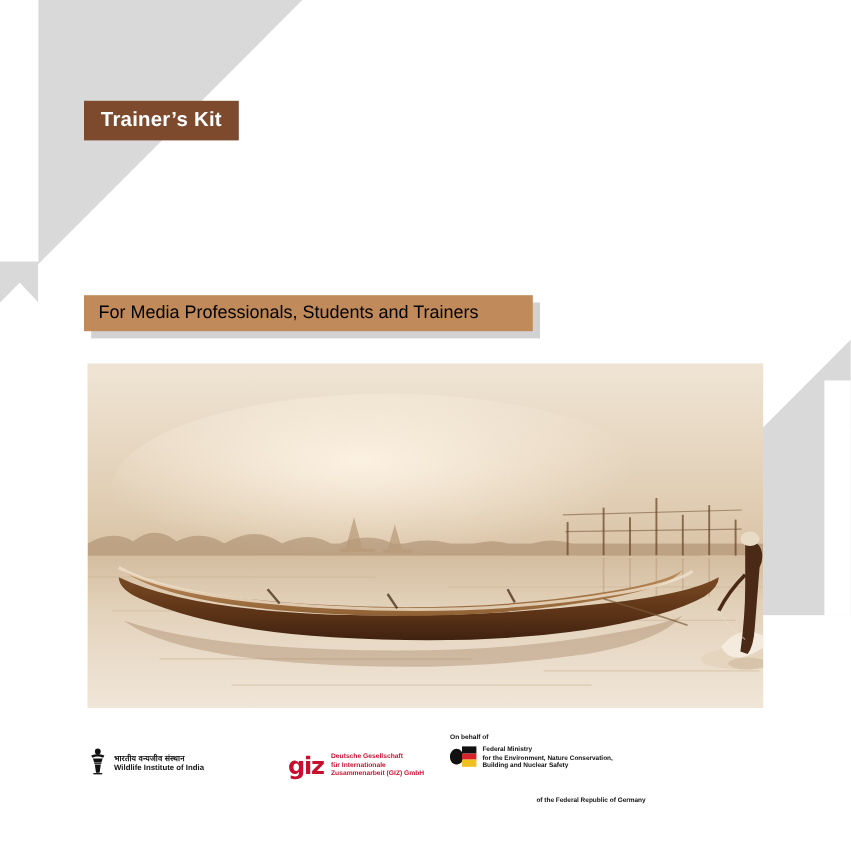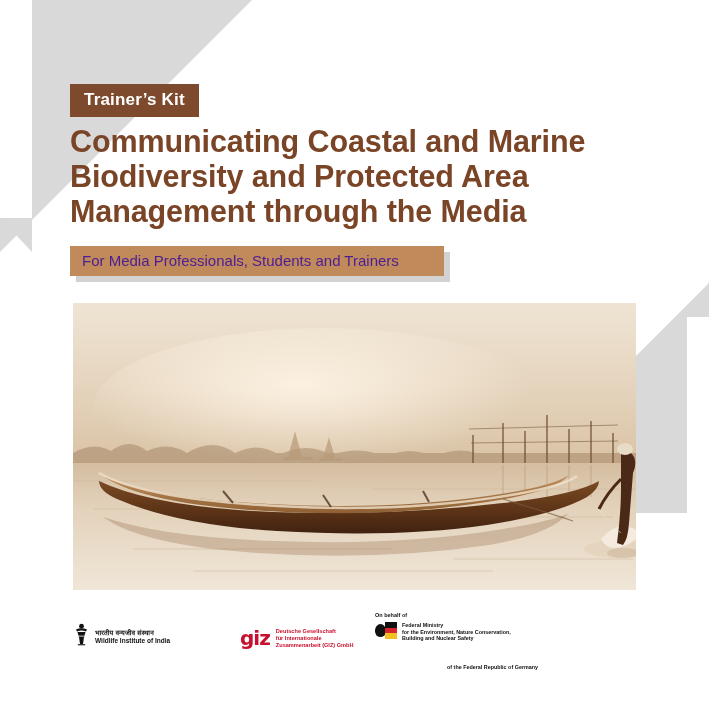--- a/index.html
+++ b/index.html
@@ -130,21 +130,21 @@
     height: 30px;
     background: #d2d2d2;
   }
   .subtitle {
     position: absolute;
     left: 0;
     top: 0;
     width: 374px;
     height: 30px;
     background: #c08a5a;
-    color: #4c1d95;
+    color: #000000;
     font-size: 15px;
     font-weight: normal;
     line-height: 30px;
     padding-left: 12px;
     box-sizing: border-box;
     white-space: nowrap;
   }
 
   
   .photo {
@@ -279,25 +279,20 @@
   <div class="corner-tl-notch"></div>
 
   <div class="corner-br"></div>
   <div class="corner-br-inner"></div>
   <div class="corner-br-notch"></div>
 
   <div class="content">
 
     <div class="kit-badge">Trainer’s Kit</div>
 
-    <div class="main-title">
-      <span class="line">Communicating Coastal and Marine</span>
-      <span class="line">Biodiversity and Protected Area</span>
-      <span class="line">Management through the Media</span>
-    </div>
 
     <div class="subtitle-wrap">
       <div class="subtitle-shadow"></div>
       <div class="subtitle">For Media Professionals, Students and Trainers</div>
     </div>
 
     <div class="photo">
       <svg width="563" height="287" viewBox="0 0 563 287" role="img">
         <defs>
           <linearGradient id="sky" x1="0" y1="0" x2="0" y2="1">

